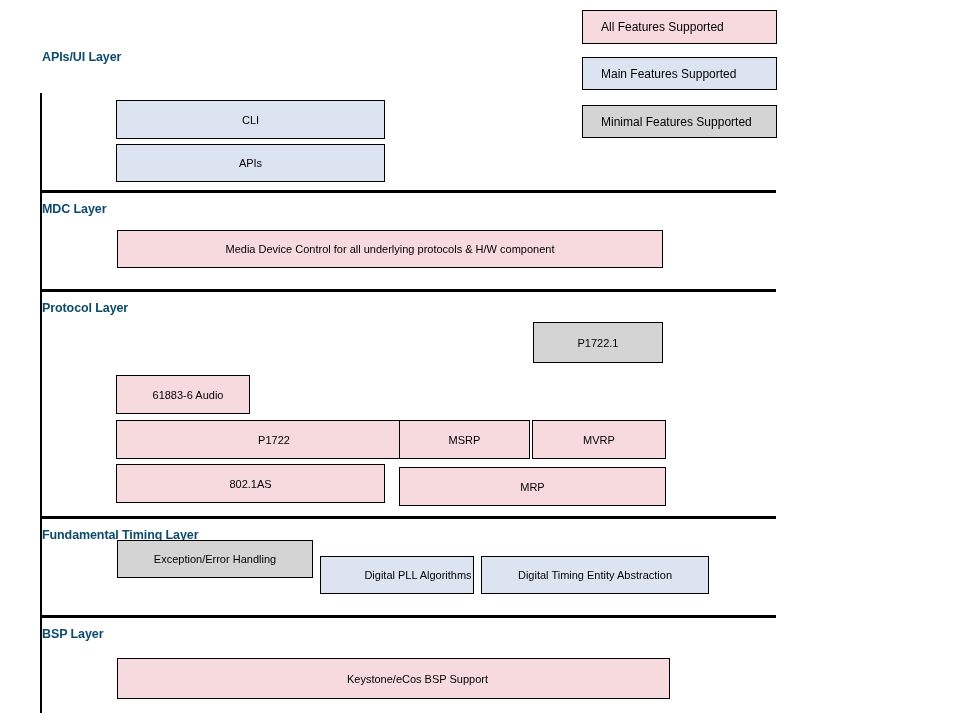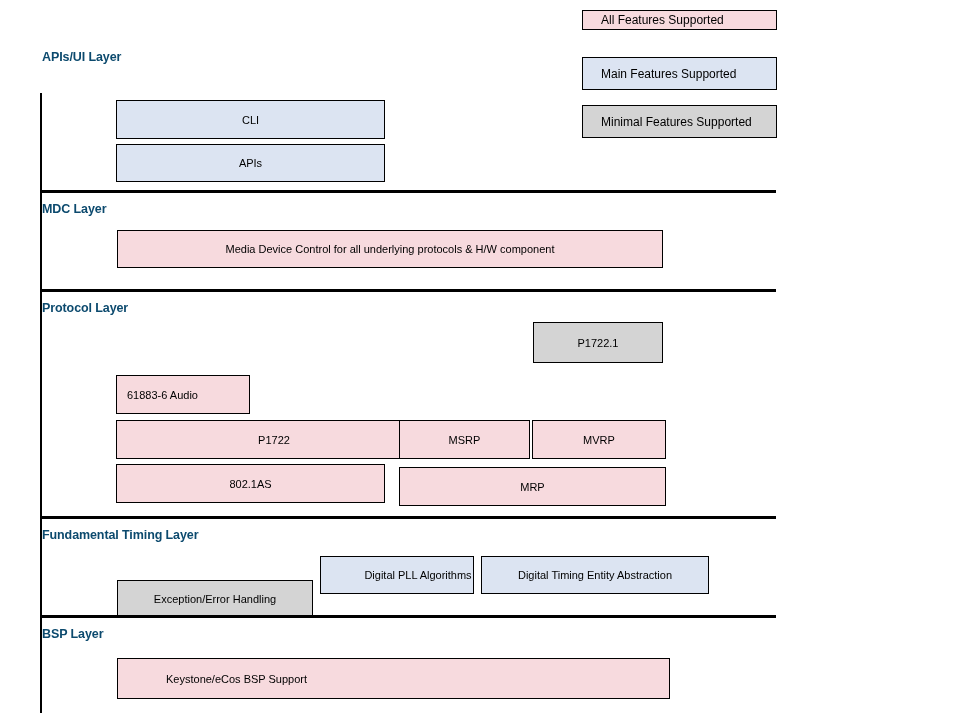--- a/index.html
+++ b/index.html
@@ -36,21 +36,21 @@
     position:absolute;
     box-sizing:border-box;
     border:1.4px solid #000000;
     display:flex;
     align-items:center;
     font-size:11px;
     color:#000000;
     white-space:nowrap;
   }
   .box.center { justify-content:center; }
-  .box.lead   { justify-content:flex-start; padding-left:10px; }
+  .box.lead   { justify-content:center; padding-left:10px; }
 
   .fill-pink { background:#F7DADE; }
   .fill-blue { background:#DCE4F2; }
   .fill-gray { background:#D4D4D4; }
 
   .legend-box {
     position:absolute;
     box-sizing:border-box;
     border:1.4px solid #000000;
     display:flex;
@@ -60,21 +60,21 @@
     font-size:12px;
     color:#000000;
     white-space:nowrap;
   }
 </style>
 </head>
 <body>
 
 <div id="stage">
 
-  <div class="legend-box fill-pink" style="left:582px; top:10px; width:195px; height:20px;">
+  <div class="legend-box fill-pink" style="left:582px; top:10px; width:195px; height:34px;">
     <span>All Features Supported</span>
   </div>
 
   <div class="legend-box fill-blue" style="left:582px; top:57px; width:195px; height:33px;">
     <span>Main Features Supported</span>
   </div>
 
   <div class="legend-box fill-gray" style="left:582px; top:105px; width:195px; height:33px;">
     <span>Minimal Features Supported</span>
   </div>
@@ -128,21 +128,21 @@
   </div>
 
   <div class="box center fill-pink" style="left:399px; top:467px; width:267px; height:39px;">
     <span>MRP</span>
   </div>
 
   <div class="hrule" style="left:40px; top:516px; width:736px;"></div>
 
   <div class="layer-label" style="left:42px; top:528px;">Fundamental Timing Layer</div>
 
-  <div class="box center fill-gray" style="left:117px; top:540px; width:196px; height:38px;margin-top:40px;">
+  <div class="box center fill-gray" style="left:117px; top:540px; width:196px; height:38px;">
     <span>Exception/Error Handling</span>
   </div>
 
   <div class="box center fill-blue" style="left:320px; top:556px; width:154px; height:38px;padding-left:42px;">
     <span>Digital PLL Algorithms</span>
   </div>
 
   <div class="box center fill-blue" style="left:481px; top:556px; width:228px; height:38px;">
     <span>Digital Timing Entity Abstraction</span>
   </div>

